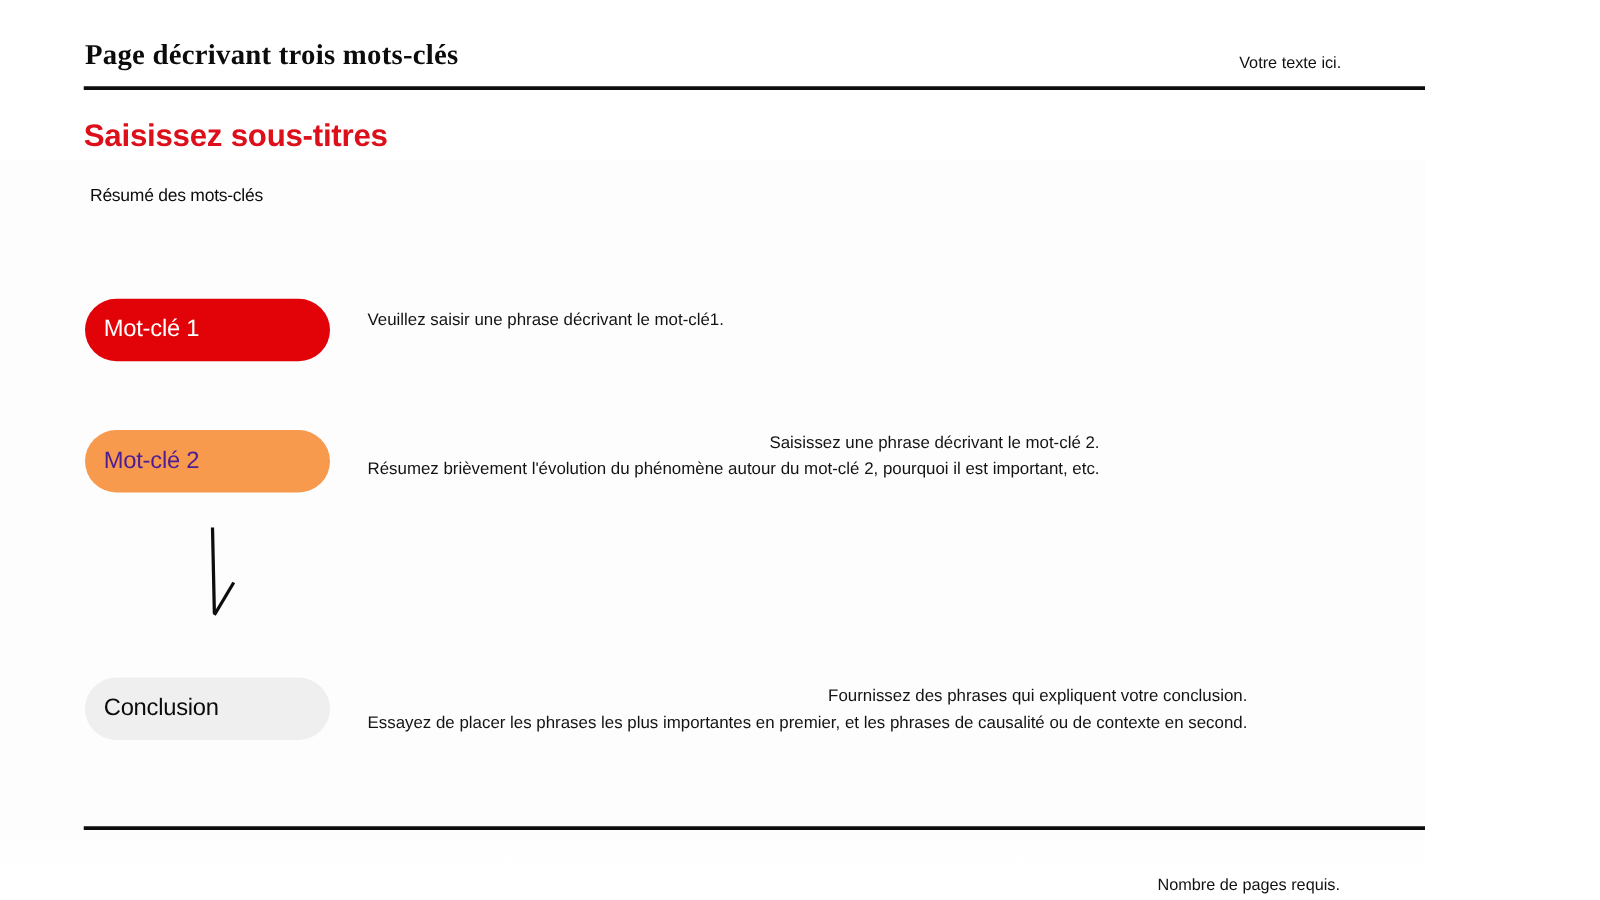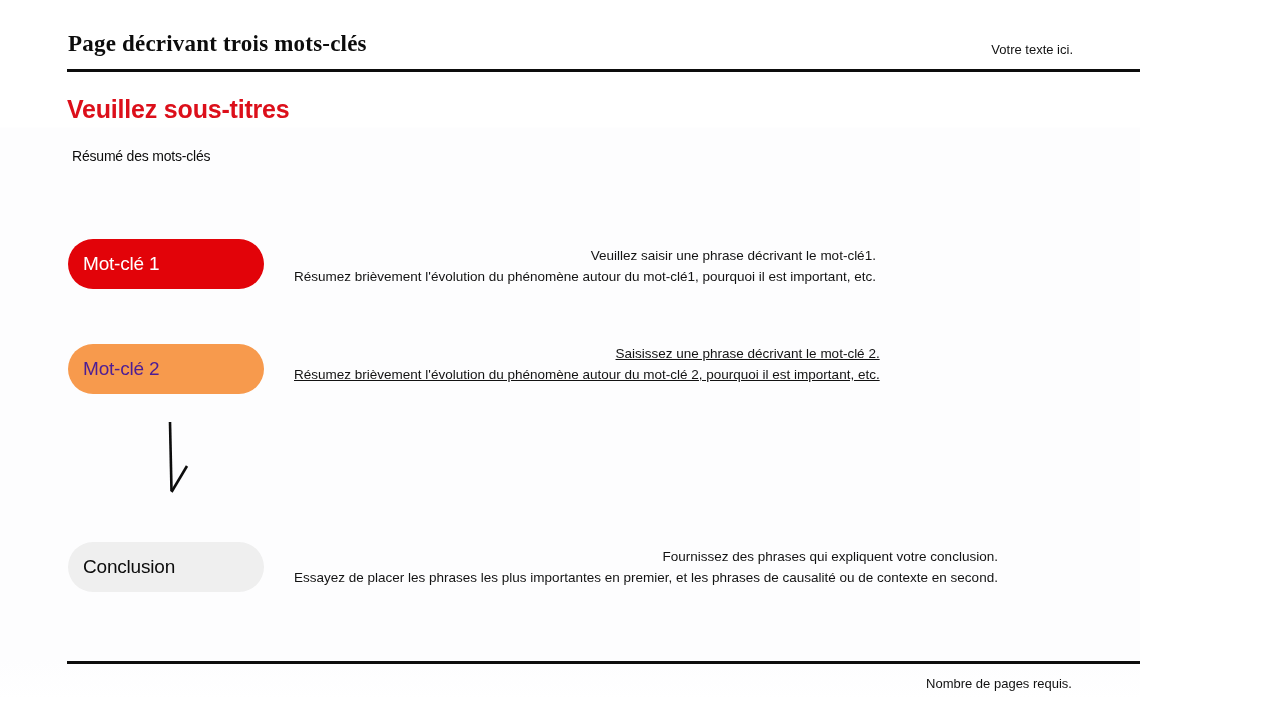--- a/index.html
+++ b/index.html
@@ -85,60 +85,59 @@
   .desc {
     position: absolute;
     left: 294px;
     font-size: 13.5px;
     line-height: 21px;
     color: #131313;
     white-space: nowrap;
     text-align: right;
   }
   .desc-1 { top: 245px; }
-  .desc-2 { top: 343px; text-decoration: underline; }
+  .desc-2 { top: 343px; }
   .desc-3 { top: 546px; }
   .arrow {
     position: absolute;
     left: 130px;
     top: 402px;
     width: 120px;
     height: 105px;
   }
   .arrow svg { display: block; width: 100%; height: 100%; }
   .footer-note {
     position: absolute;
     right: 68px;
-    top: 676px;
+    top: 700px;
     font-size: 13px;
     color: #111111;
     white-space: nowrap;
   }
 </style>
 </head>
 <body>
 
 <div class="page">
 
   <div class="doc-title">Page décrivant trois mots-clés</div>
 
   <div class="header-note">Votre texte ici.</div>
 
   <div class="rule rule-top"></div>
 
-  <div class="section-heading">Veuillez sous-titres</div>
+  <div class="section-heading">Saisissez sous-titres</div>
 
   <div class="section-subheading">Résumé des mots-clés</div>
 
   <div class="pill pill-1">
     <span>Mot-clé 1</span>
   </div>
   <div class="desc desc-1">
     <div>Veuillez saisir une phrase décrivant le mot-clé1.</div>
-    <div>Résumez brièvement l'évolution du phénomène autour du mot-clé1, pourquoi il est important, etc.</div>
   </div>
 
   <div class="pill pill-2">
     <span>Mot-clé 2</span>
   </div>
   <div class="desc desc-2">
     <div>Saisissez une phrase décrivant le mot-clé 2.</div>
     <div>Résumez brièvement l'évolution du phénomène autour du mot-clé 2, pourquoi il est important, etc.</div>
   </div>
 

